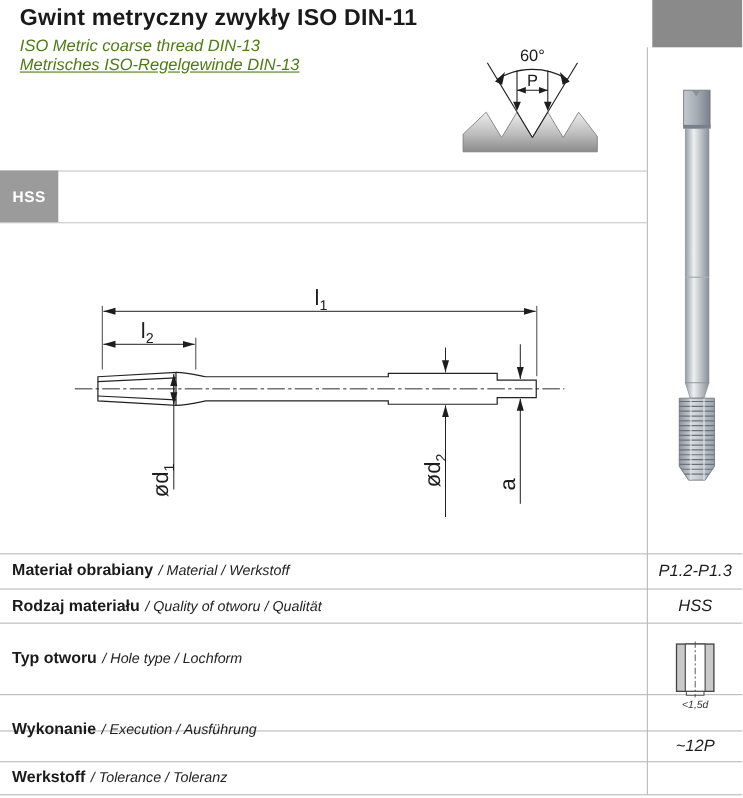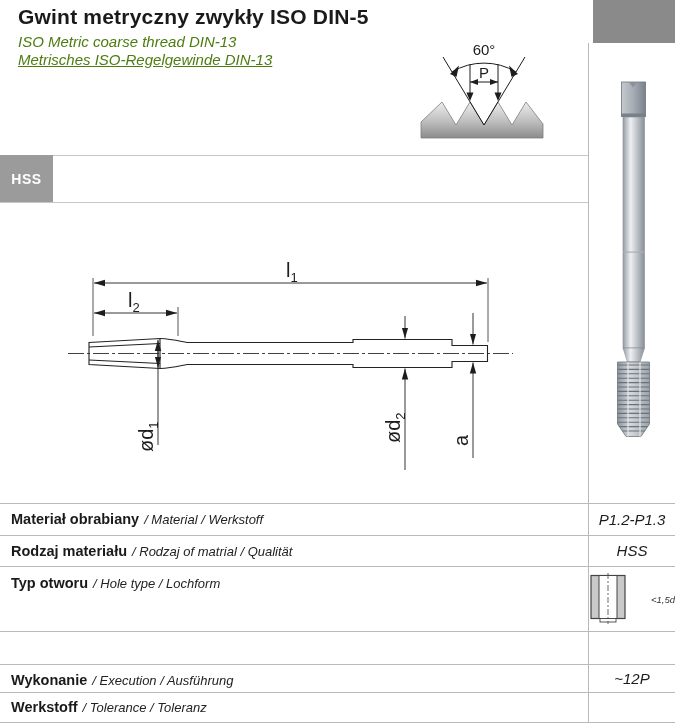--- a/index.html
+++ b/index.html
@@ -19,37 +19,37 @@
   .hss{position:absolute;left:0;top:155px;width:53px;height:47px;background:#9b9b9b;
        color:#fff;font-weight:bold;font-size:14px;display:flex;align-items:center;
        justify-content:center;letter-spacing:.5px;}
   
   .profile{position:absolute;left:405px;top:40px;}
   .drawing{position:absolute;left:0;top:260px;}
   .photo{position:absolute;left:585px;top:75px;}
   
   .tline{position:absolute;left:0;width:675px;height:1px;background:#b9b9b9;}
   .trow{position:absolute;left:0;width:675px;display:flex;align-items:center;}
-  .trow.tall{align-items:flex-start;}
+  .trow.tall{align-items:flex-start;margin-top:16px;}
   .tlabel{padding-left:11px;white-space:nowrap;}
   .trow.tall .tlabel{padding-top:8px;}
   .lpl{font-weight:bold;font-size:14.5px;}
   .lintl{font-style:italic;font-size:13px;margin-left:5px;color:#222;}
   .tvalue{position:absolute;left:589px;top:0;width:86px;height:100%;display:flex;
           align-items:center;justify-content:center;font-size:15px;color:#1c1c1c;font-style:italic;}
-  .tvalue.iconcell{flex-direction:row;justify-content:space-between;}
+  .tvalue.iconcell{flex-direction:column;}
   .holecap{font-size:9.5px;margin-top:1px;color:#333;}
   text,tspan{font-family:"Liberation Sans",sans-serif;fill:#1d1d1d;}
 </style>
 </head>
 <body>
 
 <div class="page">
 
-  <div class="title">Gwint metryczny zwykły ISO DIN-5</div>
+  <div class="title">Gwint metryczny zwykły ISO DIN-11</div>
   <div class="sub en">ISO Metric coarse thread DIN-13</div>
   <div class="sub de">Metrisches ISO-Regelgewinde DIN-13</div>
 
   <svg class="profile" width="150" height="104" viewBox="405 40 150 104">
     <defs>
       <linearGradient id="metal" x1="0" y1="0" x2="0" y2="1">
         <stop offset="0" stop-color="#ededed"></stop>
           <stop offset="0.55" stop-color="#bdbdbd"></stop>
         <stop offset="1" stop-color="#8b8b8b"></stop>
       </linearGradient>
@@ -184,41 +184,41 @@
 
   <div class="trow" style="top:503px;height:32px">
     <div class="tlabel">
       <span class="lpl">Materiał obrabiany</span><span class="lintl">/ Material / Werkstoff</span>
     </div>
     <div class="tvalue">P1.2-P1.3</div>
   </div>
 
   <div class="trow" style="top:535px;height:31px">
     <div class="tlabel">
-      <span class="lpl">Rodzaj materiału</span><span class="lintl">/ Rodzaj of matrial / Qualität</span>
+      <span class="lpl">Rodzaj materiału</span><span class="lintl">/ Quality of otworu / Qualität</span>
     </div>
     <div class="tvalue">HSS</div>
   </div>
 
   <div class="trow tall" style="top:566px;height:65px">
     <div class="tlabel">
       <span class="lpl">Typ otworu</span><span class="lintl">/ Hole type / Lochform</span>
     </div>
     <div class="tvalue iconcell">
       <svg width="38" height="52" viewBox="0 0 38 52">
         <rect x="2" y="2.5" width="34" height="43" fill="#c9c9c9" stroke="#444" stroke-width="1.2"></rect>
         <rect x="10" y="2.5" width="18" height="43" fill="#ffffff" stroke="#444" stroke-width="1"></rect>
         <rect x="11" y="45.5" width="16" height="3.5" fill="#ffffff" stroke="#444" stroke-width="0.9"></rect>
         <line x1="19" y1="0" x2="19" y2="51" stroke="#444" stroke-width="0.8" stroke-dasharray="6 2 2 2"></line>
       </svg>
       <span class="holecap">&lt;1,5d</span>
     </div>
   </div>
 
-  <div class="trow" style="top:663px;height:33px">
+  <div class="trow" style="top:646px;height:33px">
     <div class="tlabel">
       <span class="lpl">Wykonanie</span><span class="lintl">/ Execution / Ausführung</span>
     </div>
     <div class="tvalue"></div>
   </div>
 
   <div class="trow" style="top:664px;height:28px">
     <div class="tvalue">~12P</div>
   </div>
 

